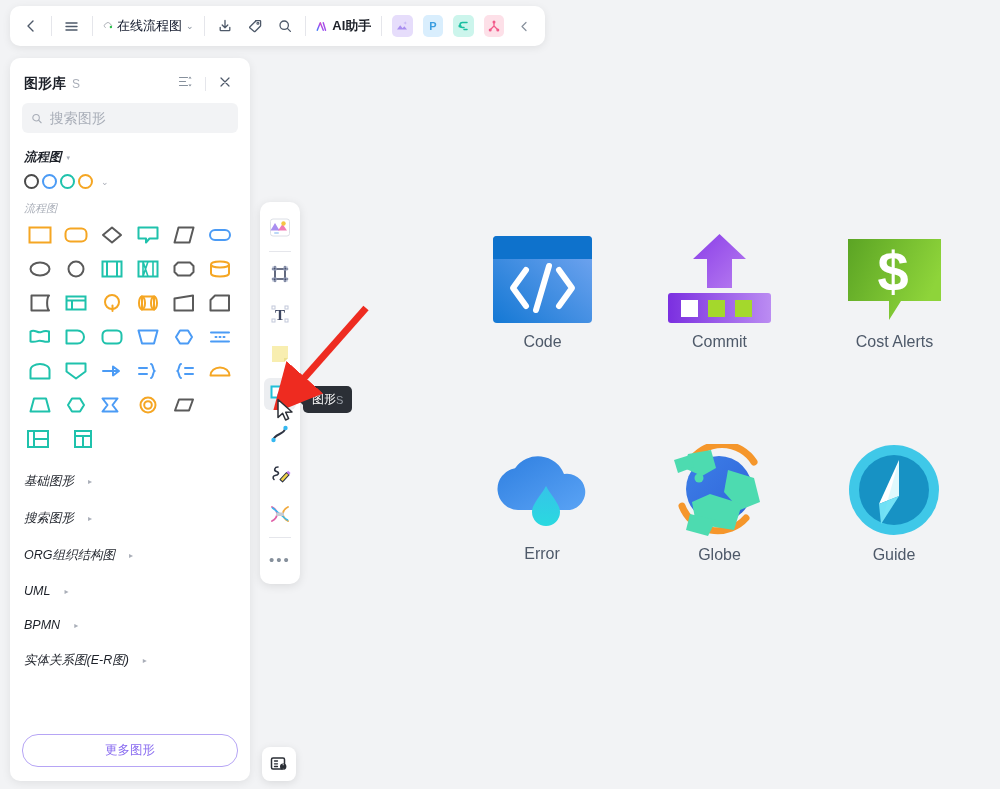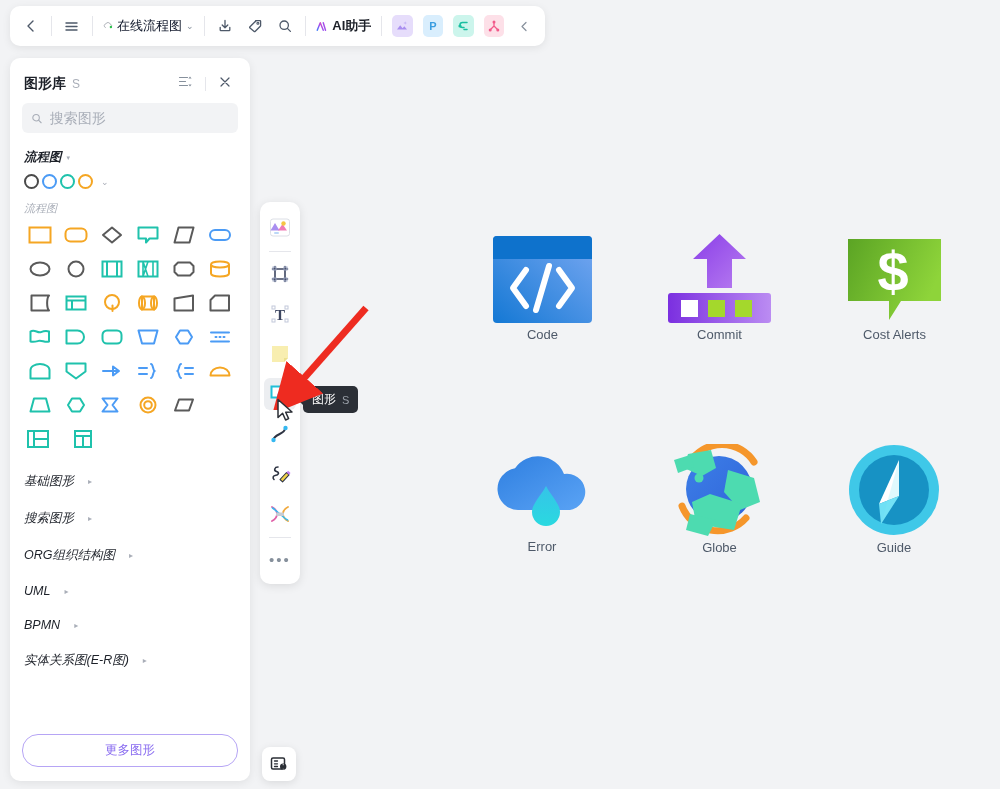--- a/index.html
+++ b/index.html
@@ -137,21 +137,21 @@
   .tool-btn.active { background: #eceef1; }
   .rail-div { width: 22px; height: 1px; background: #e5e6eb; margin: 3px 0 2px 0; }
   .dots { color: #86909c; font-size: 15px; letter-spacing: 2px; line-height: 1; padding-bottom: 2px;}
 
   
   #tooltip {
     position: absolute; left: 303px; top: 386px;
     background: #2b2f36; color: #ffffff;
     border-radius: 5px; padding: 5px 9px;
     font-size: 12px; white-space: nowrap;
-    display: flex; align-items: center; gap: 6px;
+    display: flex; align-items: center; 
     z-index: 40;
   }
   #tooltip::before {
     content: ""; position: absolute; left: -5px; top: 50%;
     transform: translateY(-50%);
     border-top: 6px solid transparent; border-bottom: 6px solid transparent;
     border-right: 6px solid #2b2f36;
   }
   #tooltip-key { color: #9aa0a8; font-size: 11px; }
 
@@ -161,21 +161,21 @@
   
   #red-arrow { position: absolute; left: 258px; top: 300px; z-index: 44; pointer-events: none; }
 
   
   .canvas-item {
     position: absolute;
     display: flex; flex-direction: column; align-items: center;
     cursor: pointer;
   }
   .canvas-caption {
-    font-size: 13px; color: #4e5969; margin-top: 4px;
+    font-size: 16px; color: #4e5969; margin-top: 10px;
   }
 
   
   #bottom-tool {
     position: absolute; left: 262px; top: 747px;
     width: 34px; height: 34px;
     background: #ffffff; border-radius: 8px;
     box-shadow: 0 2px 8px rgba(0,0,0,0.10);
     display: flex; align-items: center; justify-content: center;
     cursor: pointer; z-index: 16;

